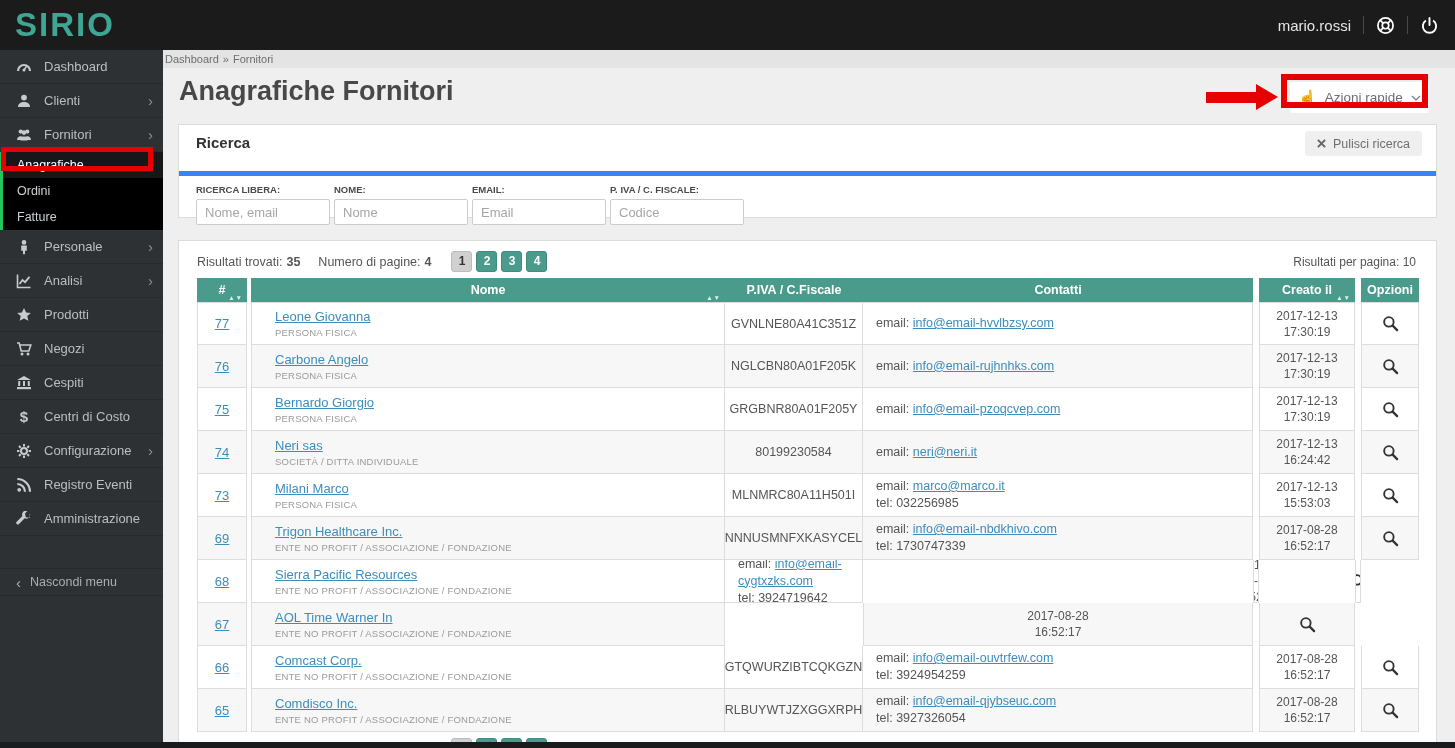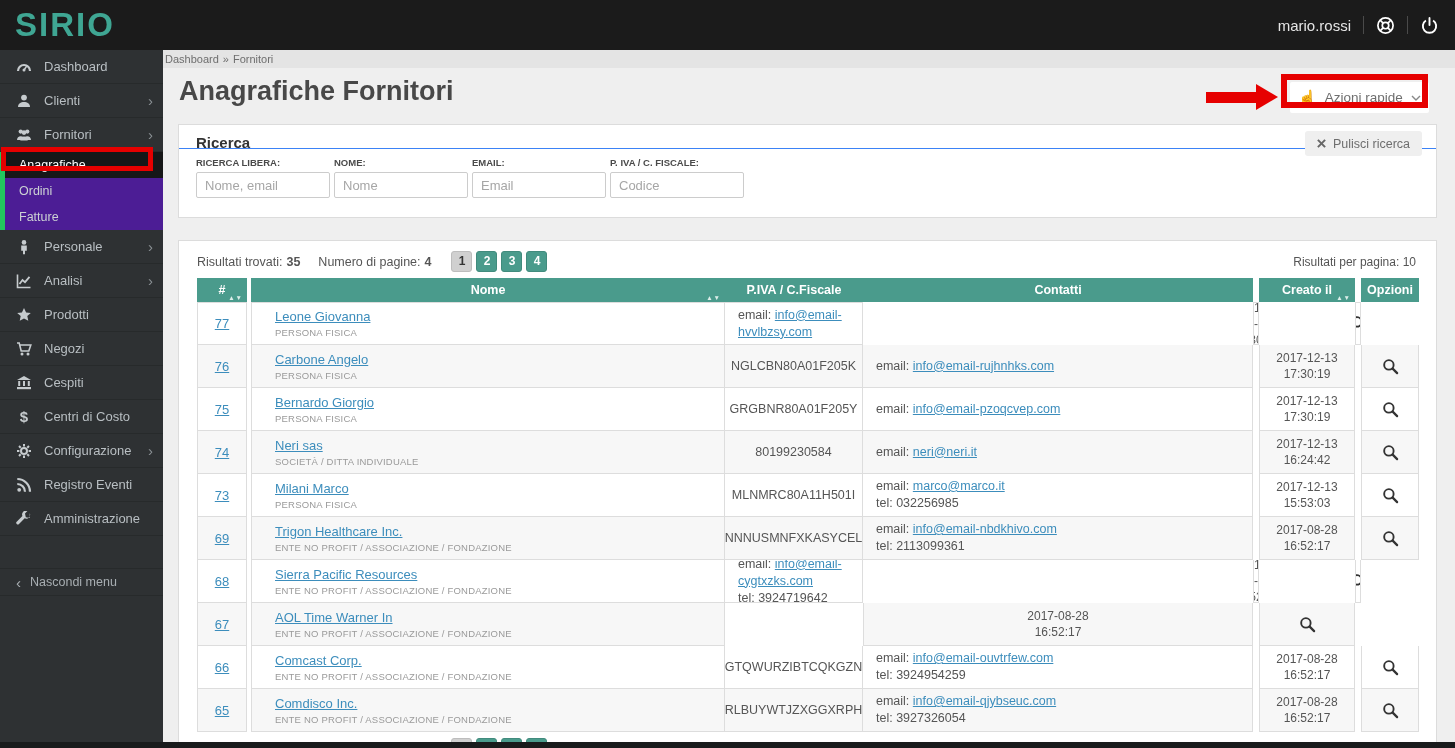--- a/index.html
+++ b/index.html
@@ -14,38 +14,38 @@
   .tb-sep { width:1px; height:18px; background:#4a4a4a; }
   .tb-icon { width:19px; height:19px; display:inline-flex; }
 
   
   .sidebar { position:absolute; left:0; top:50px; width:163px; bottom:0; background:#2e3133; z-index:10; }
   .sb-item { height:34px; display:flex; align-items:center; padding:0 10px 0 16px; color:#b9bfc3; font-size:13px; border-bottom:1px solid #272a2b; cursor:pointer; }
   .sb-icon { width:16px; height:16px; margin-right:12px; display:inline-flex; flex:none; }
   .sb-icon svg { width:16px; height:16px; }
   .sb-label { white-space:nowrap; }
   .sb-chevron { margin-left:auto; color:#8a9094; font-size:15px; line-height:1; }
-  .sb-submenu { background:#4c1d95; border-left:5px solid #22c55e; }
+  .sb-submenu { background:#000000; border-left:3px solid #22c55e; }
   .sb-subitem { height:26px; display:flex; align-items:center; padding-left:14px; font-size:12.5px; color:#ccd1d4; cursor:pointer; }
   .sb-subitem.active { background:#161718; color:#ffffff; }
   .sb-collapse { position:absolute; left:0; right:0; top:508px; height:28px; display:flex; align-items:center; padding-left:16px; color:#a8aeb2; font-size:12.5px; border-top:1px solid #272a2b; border-bottom:1px solid #272a2b; margin-top:10px; cursor:pointer; }
   .sb-collapse .arr { margin-right:9px; font-size:15px; }
 
   
   .breadcrumb { position:absolute; left:163px; top:50px; right:0; height:18px; background:#e4e4e4; color:#6e6e6e; font-size:11px; line-height:18px; padding-left:2px; z-index:5; }
   .bc-sep { margin:0 4px; }
   .page-title { position:absolute; left:179px; top:76px; font-size:27px; font-weight:bold; color:#484848; z-index:5; }
 
   .qa-button { position:absolute; left:1290px; top:82px; width:139px; height:31px; background:#ffffff; display:flex; align-items:center; justify-content:center; gap:8px; color:#6f6f6f; font-size:13.5px; border-radius:2px; z-index:5; cursor:pointer; }
   .qa-hand { font-size:15px; line-height:1; color:#7a7a7a; }
   .qa-chev { display:inline-flex; width:10px; }
 
   
   .search-panel { position:absolute; left:178px; top:124px; width:1259px; height:94px; background:#ffffff; border:1px solid #dcdcdc; z-index:5; }
-  .sp-header { position:relative; height:24px; border-bottom:1px solid #3b82f6; }
+  .sp-header { position:relative; height:51px; border-bottom:5px solid #3b82f6; }
   .sp-title { position:absolute; left:17px; top:0; line-height:36px; font-size:15px; font-weight:bold; color:#333333; }
   .clear-btn { position:absolute; right:14px; top:6px; height:25px; padding:0 12px; background:#efefef; color:#6e6e6e; font-size:12.5px; display:flex; align-items:center; gap:7px; border-radius:3px; cursor:pointer; border:none; font-family:inherit; }
   .sp-fields { display:flex; gap:4px; padding:8px 0 0 17px; }
   .field { width:134px; }
   .field-label { font-size:9.5px; font-weight:bold; color:#4a4a4a; margin-bottom:4px; white-space:nowrap; }
   .field input { width:100%; height:26px; border:1px solid #cccccc; border-radius:2px; padding:0 8px; font-size:13px; font-family:inherit; color:#333; }
   .field input::placeholder { color:#a6a6a6; }
 
   
   .results-panel { position:absolute; left:178px; top:240px; width:1259px; height:520px; background:#ffffff; border:1px solid #dcdcdc; z-index:5; }
@@ -354,20 +354,23 @@
       <div class="t-body" id="t-body">
           <div class="t-row">
             <div class="td c-id bl">
               <a class="lnk">77</a>
             </div>
             <div class="gap"></div>
             <div class="td c-name bl">
               <a class="lnk">Leone Giovanna</a>
               <div class="subtype">PERSONA FISICA</div>
             </div>
+            <div class="td c-code">
+              <span>GVNLNE80A41C351Z</span>
+            </div>
             <div class="td c-contacts">
               <div><span>email: </span><a class="lnk" style="font-size: 12.5px;">info@email-hvvlbzsy.com</a></div>
             </div>
             <div class="gap"></div>
             <div class="td c-created bl">
               <div>2017-12-13</div>
               <div>17:30:19</div>
             </div>
             <div class="gap"></div>
             <div class="td c-options bl">
@@ -507,21 +510,21 @@
             <div class="gap"></div>
             <div class="td c-name bl">
               <a class="lnk">Trigon Healthcare Inc.</a>
               <div class="subtype">ENTE NO PROFIT / ASSOCIAZIONE / FONDAZIONE</div>
             </div>
             <div class="td c-code">
               <span>NNNUSMNFXKASYCEL</span>
             </div>
             <div class="td c-contacts">
               <div><span>email: </span><a class="lnk" style="font-size: 12.5px;">info@email-nbdkhivo.com</a></div>
-              <div>tel: 2113099361</div>
+              <div>tel: 1730747339</div>
             </div>
             <div class="gap"></div>
             <div class="td c-created bl">
               <div>2017-08-28</div>
               <div>16:52:17</div>
             </div>
             <div class="gap"></div>
             <div class="td c-options bl">
               <span class="mag-btn">
                 <svg viewBox="0 0 18 18">

